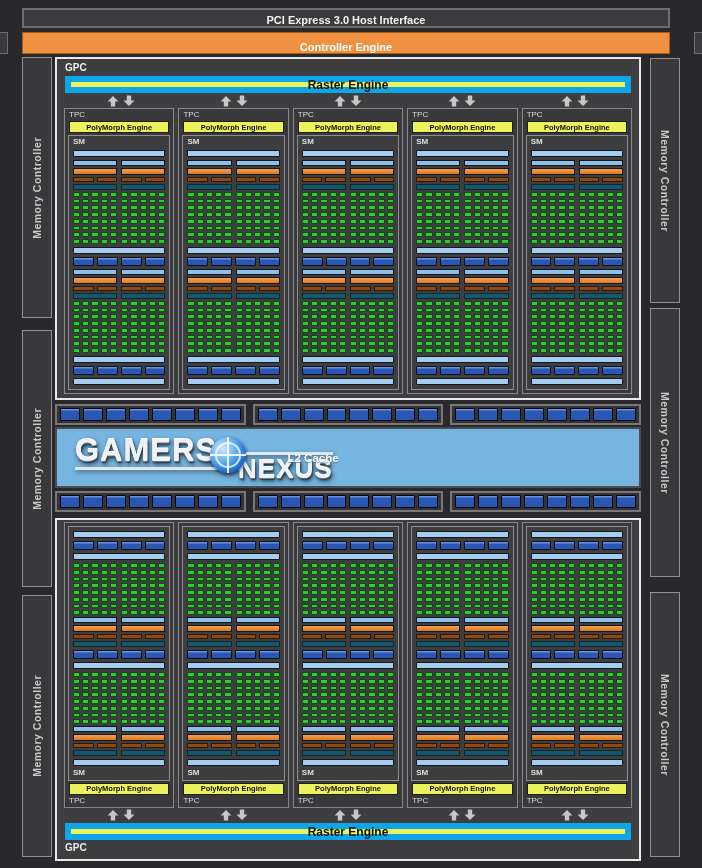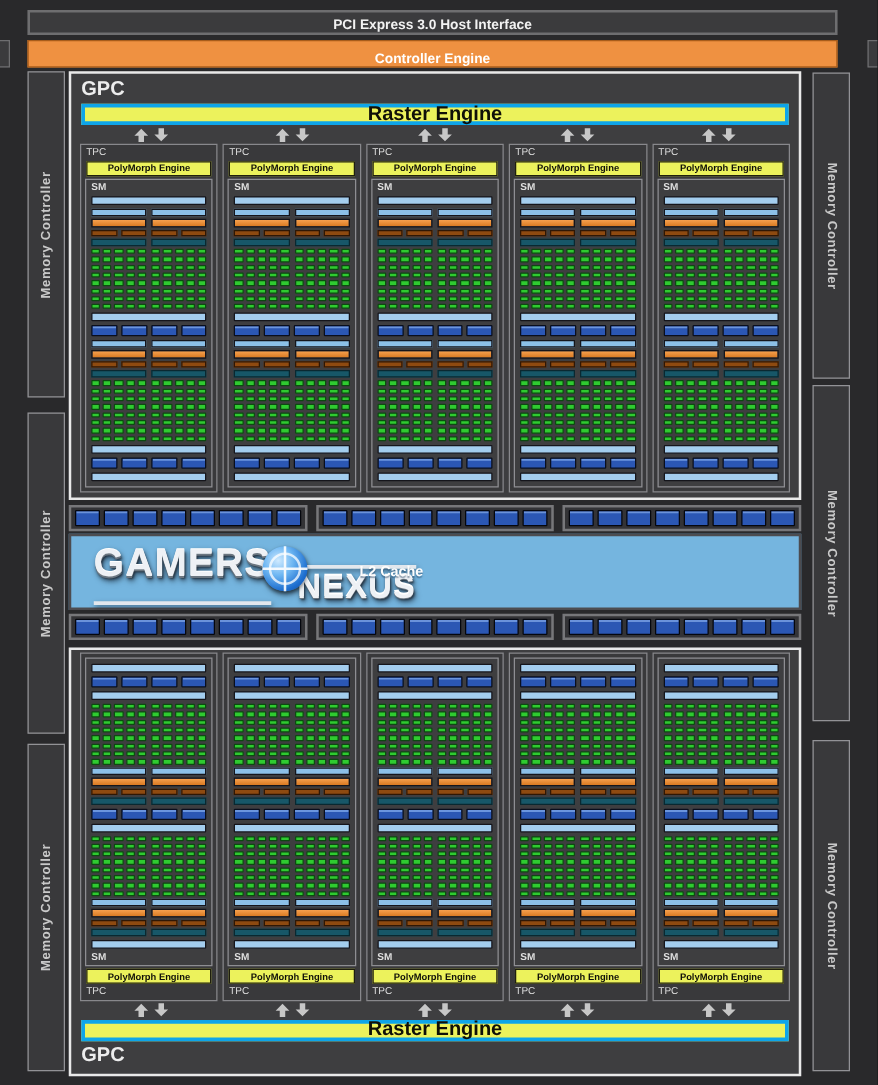--- a/index.html
+++ b/index.html
@@ -18,22 +18,22 @@
   .giga span { color:#fff; font-size:11px; font-weight:bold; }
   .edge-box { position:absolute; top:32px; width:10px; height:22px; background:#3b3b3d; border:1px solid #6e6e70; }
   .edge-box.left { left:-2px; } .edge-box.right { right:-2px; }
   
   .mem-bar { position:absolute; background:#39393b; border:1px solid #929296; display:flex; align-items:center; justify-content:center; }
   .mem-text { color:#c9c9c9; font-size:10.5px; font-weight:bold; letter-spacing:.5px; white-space:nowrap; writing-mode:vertical-rl; }
   .mem-bar.side-left .mem-text { transform:rotate(180deg); }
   
   .gpc { position:absolute; left:55px; width:586px; height:343px; background:#3e3e40; border:2px solid #e9e9e9; display:flex; flex-direction:column; padding:2px 7px 4px; }
   .gpc-top { top:57px; } .gpc-bottom { top:518px; }
-  .gpc-label { color:#ededed; font-size:16px; font-weight:bold; padding:1px 1px; line-height:1.2; }
-  .raster { height:17px; margin:1px 1px 1px; background:var(--yellow,#ecf25c); border:3px solid #0ea5e9; display:flex; align-items:center; justify-content:center; color:#101008; font-size:16px; font-weight:bold; flex:none; }
+  .gpc-label { color:#ededed; font-size:10px; font-weight:bold; padding:1px 1px; line-height:1.2; }
+  .raster { height:17px; margin:1px 1px 1px; background:var(--yellow,#ecf25c); border:6px solid #0ea5e9; display:flex; align-items:center; justify-content:center; color:#101008; font-size:12px; font-weight:bold; flex:none; }
   .arrows-row { display:flex; flex:none; padding:1px 0; }
   .arrow-cell { flex:1; display:flex; align-items:center; justify-content:center; }
   .tpc-row { display:flex; gap:4px; flex:1; min-height:0; }
   
   .tpc { flex:1; display:flex; flex-direction:column; background:#39393b; border:1px solid #88888c; min-height:0; }
   .tpc-label { color:#dedede; font-size:8px; font-weight:normal; padding:1px 4px; line-height:1.3; flex:none; }
   .pm { height:12px; margin:0 4px 1px; background:var(--yellow,#ecf25c); border:1px solid #1f1f0d; display:flex; align-items:center; justify-content:center; color:#101008; font-size:7.5px; font-weight:bold; flex:none; }
   .gpc-bottom .pm { margin:1px 4px 0; }
   
   .sm { flex:1; margin:1px 3px 3px; background:#3e3e40; border:1px solid #8e8e92; display:flex; flex-direction:column; min-height:0; }
@@ -58,21 +58,21 @@
   .xbar-top { top:404px; } .xbar-bottom { top:491px; }
   .xgroup { flex:1; background:#333336; border:2px solid #77777a; padding:2px 3px; display:flex; gap:3px; }
   .xseg { flex:1; background:var(--royal,#2b57b4); border:1px solid #05070e; box-shadow:inset 0 1.5px 0 rgba(170,205,255,.5); border-radius:1px; }
   
   .l2 { position:absolute; left:55px; top:427px; width:586px; height:61px; background:var(--l2,#75b5df); border:2px solid #4c4c50; }
   .l2-label { position:absolute; left:44%; top:50%; transform:translate(-50%,-50%); color:#fdfdfd; font-size:11.5px; font-weight:bold; text-shadow:0 1px 1px rgba(30,60,90,.5); }
   
   .wm { position:absolute; left:18px; top:6px; display:flex; align-items:flex-start; filter:drop-shadow(1px 2px 2px rgba(10,15,25,.5)); }
   .wm-g,.wm-n { font-weight:bold; letter-spacing:1px; line-height:1; color:#eef1f5;
     text-shadow:0 -1px 0 #ffffff, 0 1px 0 #6b7680, 1px 2px 2px rgba(20,25,35,.75); }
-  .wm-g { font-size:31px; border-bottom:3px solid #e2e7ed; padding-bottom:15px; }
+  .wm-g { font-size:31px; border-bottom:3px solid #e2e7ed; padding-bottom:1px; }
   .wm-n { font-size:26px; margin-top:17px; margin-left:-5px; border-top:3px solid #e2e7ed; padding-top:1px; }
   .wm-globe { position:relative; z-index:2; width:36px; height:36px; margin:2px -3px 0 -7px; border-radius:50%;
     background:radial-gradient(circle at 35% 32%, #cfeaff 0%, #6db6f2 35%, #1e6fd0 70%, #0b3f8f 100%);
     box-shadow:0 2px 3px rgba(0,0,0,.45); }
   .wm-globe::before { content:""; position:absolute; inset:5px; border:2px solid rgba(255,255,255,.75); border-radius:50%; }
   .wm-globe::after { content:""; position:absolute; inset:0; opacity:.9;
     background:linear-gradient(#fff,#fff) center/100% 2px no-repeat, linear-gradient(#fff,#fff) center/2px 100% no-repeat; }
 </style>
 </head>
 <body>

